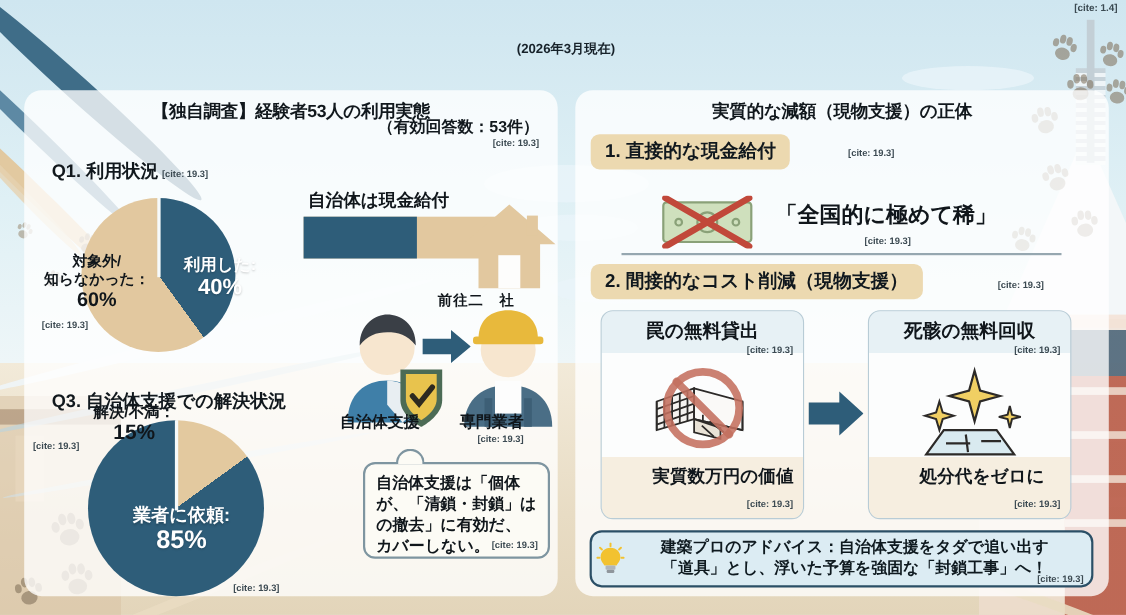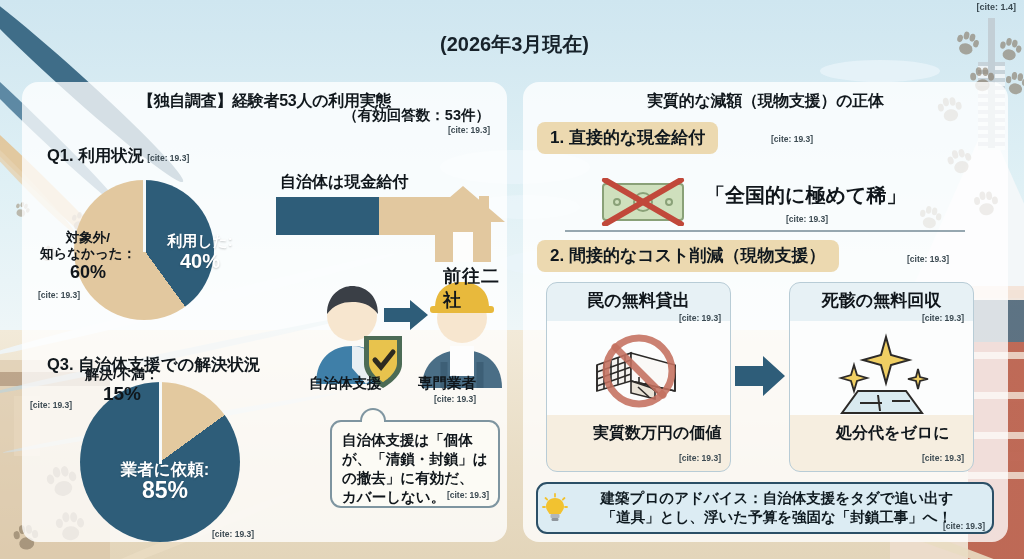--- a/index.html
+++ b/index.html
@@ -59,21 +59,21 @@
 
   .paw { position: absolute; opacity: .55; }
   .paw svg { display: block; }
 
   
   .cite-top { position: absolute; right: 8px; top: 2px; font-size: 9px; color: #3b4a52;
               font-weight: 700; z-index: 6; }
   .title-bar { position: absolute; left: 0; top: 18px; width: 1024px; height: 52px; z-index: 5;
                display: flex; align-items: center; justify-content: center; }
   .title-main { font-size: 30px; font-weight: 700; color: #0e1418; letter-spacing: -0.5px; }
-  .title-sub { font-size: 20px; font-weight: 700; color: #17222a; margin-left: 5px; }
+  .title-sub { font-size: 12px; font-weight: 700; color: #17222a; margin-left: 5px; }
 
   
   .panel { position: absolute; background: rgba(255,255,255,.78); border-radius: 16px; z-index: 3; }
   .panel-left { left: 22px; top: 82px; width: 485px; height: 460px; }
   .panel-right { left: 523px; top: 82px; width: 485px; height: 460px; }
   .panel-head { text-align: center; font-size: 16px; font-weight: 700; color: #11181d;
                 padding-top: 9px; letter-spacing: -0.3px; }
 
   .cite { font-size: 8.5px; font-weight: 700; color: #3c4a52; white-space: nowrap; }
 
@@ -110,22 +110,22 @@
   .p3-out .big { font-size: 19px; display: block; }
   .p3-out-cite { position: absolute; left: 8px; top: 318px; }
   .p3-cite2 { position: absolute; left: 190px; top: 447px; }
 
   .bar-title { position: absolute; left: 258px; top: 90px; font-size: 16px; font-weight: 700;
                color: #10161b; }
   .bar-wrap { position: absolute; left: 254px; top: 115px; width: 186px; height: 38px;
               background: #e2c89f; }
   .bar-fill { position: absolute; left: 0; top: 0; width: 103px; height: 38px; background: #2e5d79; }
   .house { position: absolute; left: 397px; top: 100px; width: 88px; height: 84px; }
-  .bar-cap { position: absolute; left: 376px; top: 182px; font-size: 18px; font-weight: 700;
-             color: #10161b; letter-spacing: 1px; z-index: 4; margin-left: 45px; }
+  .bar-cap { position: absolute; left: 376px; top: 182px; font-size: 13px; font-weight: 700;
+             color: #10161b; letter-spacing: 1px; z-index: 4; }
 
   .people { position: absolute; left: 282px; top: 190px; width: 210px; height: 120px; }
   .person-lbl { position: absolute; font-size: 14.5px; font-weight: 700; color: #10161b; }
   .pl1 { left: 287px; top: 292px; }
   .pl2 { left: 396px; top: 292px; }
   .pl2-cite { position: absolute; left: 412px; top: 312px; }
   .arrow-people { position: absolute; left: 362px; top: 218px; width: 44px; height: 30px; }
 
   .callout { position: absolute; left: 308px; top: 338px; width: 170px;
              background: #fcfbf5; border: 2.2px solid #7e95a0; border-radius: 11px;

